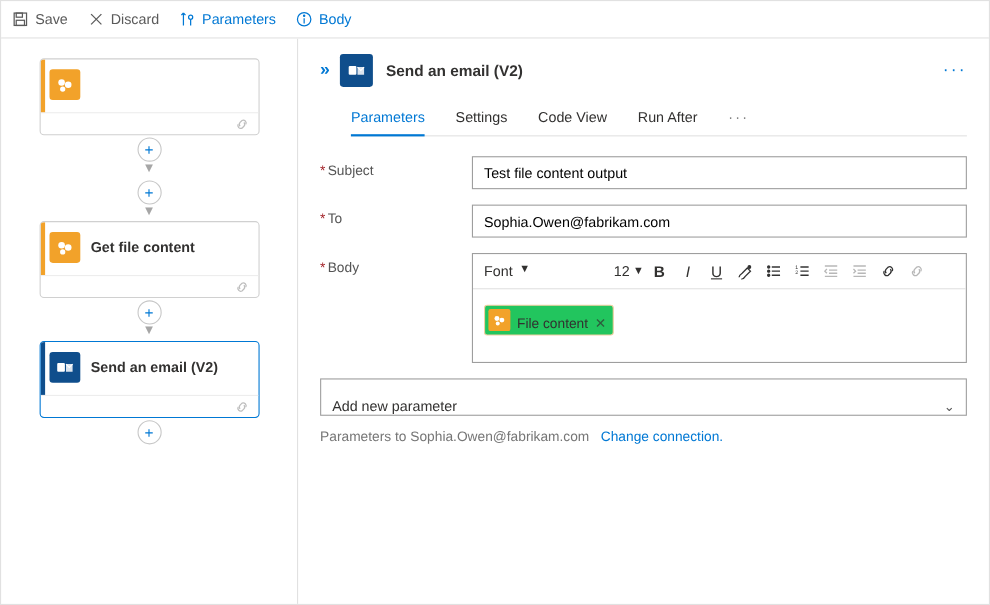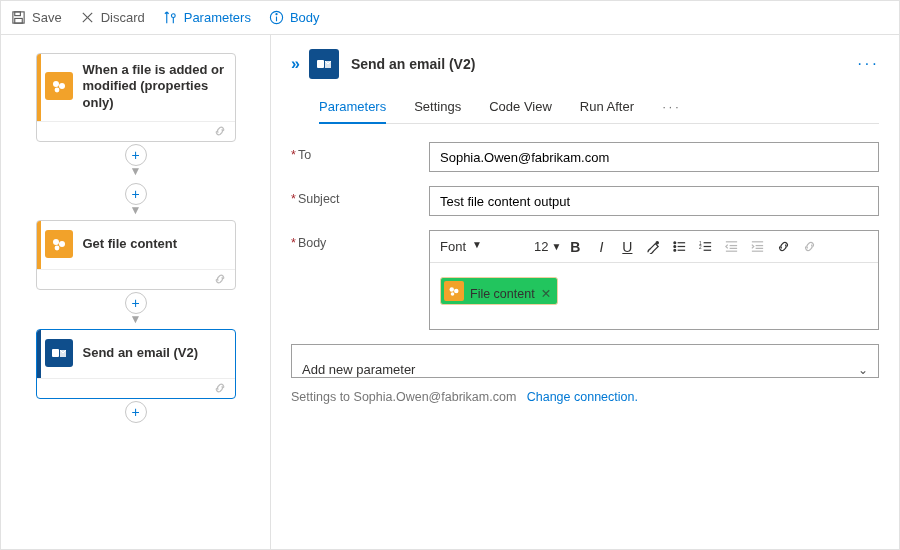--- a/index.html
+++ b/index.html
@@ -60,21 +60,21 @@
   .form{margin-left:0;}
   .row{display:flex;align-items:flex-start;margin-bottom:14px;}
   .lbl{width:138px;font-size:12.5px;color:#555;padding-top:6px;}
   .lbl .req{color:var(--red);margin-right:2px;}
   .fld{flex:1;}
   .inp{width:100%;height:30px;border:1px solid #9e9e9e;padding:0 10px;font:inherit;}
   .rte{border:1px solid #9e9e9e;}
   .rte-toolbar{display:flex;align-items:center;gap:2px;border-bottom:1px solid var(--border);padding:3px 6px 3px 10px;height:32px;}
   .font-box{display:flex;align-items:flex-start;gap:6px;min-width:92px;}
   .caret{font-size:10px;}
-  .size-box{display:flex;align-items:center;gap:3px;}
+  .size-box{display:flex;align-items:center;gap:3px;margin-left:24px;}
   .rt-btn{width:24px;height:24px;display:flex;align-items:center;justify-content:center;cursor:pointer;font-size:14px;}
   .rt-btn svg{width:15px;height:15px;}
   .rt-btn.dim{opacity:.35;}
   .rte-body{padding:14px 10px 24px;min-height:50px;}
   .token{display:inline-flex;align-items:flex-end;background:#22c55e;border:1px solid #f0cfa0;border-radius:3px;padding:3px 6px 3px 3px;font-size:12.5px;gap:6px;}
   .token-ic{width:20px;height:20px;background:var(--orange);border-radius:2px;display:flex;align-items:center;justify-content:center;}
   .token-ic svg{width:12px;height:12px;fill:#fff;}
   .token-x{cursor:pointer;opacity:.7;}
   .addparam{display:flex;align-items:flex-end;justify-content:space-between;border:1px solid #9e9e9e;height:34px;padding:0 10px;cursor:pointer;margin:6px 0 12px;}
   .addparam .chev{font-size:12px;color:#555;}
@@ -136,21 +136,20 @@
         <div class="card">
           <div class="card-top">
             <div class="card-accent"></div>
             <div class="card-icon orange">
               <svg viewBox="0 0 16 16">
                   <circle cx="5" cy="6" r="3"></circle>
                   <circle cx="11" cy="8" r="3"></circle>
                   <circle cx="6" cy="12" r="2.4"></circle>
                 </svg>
             </div>
-            <div class="card-title">When a file is added or modified (properties only)</div>
           </div>
           <div class="card-foot">
               <span class="link-ic"><svg viewBox="0 0 16 16" fill="none" stroke="#888" stroke-width="1.3">
                   <path d="M6 10a3 3 0 010-4l2-2a3 3 0 014 4"></path>
                   <path d="M10 6a3 3 0 010 4l-2 2a3 3 0 01-4-4"></path>
                 </svg></span>
             </div>
         </div>
 
         <div class="connector">
@@ -233,26 +232,26 @@
       <div class="tabs">
         <div class="tab active">Parameters</div>
         <div class="tab">Settings</div>
         <div class="tab">Code View</div>
         <div class="tab">Run After</div>
         <div class="tab more-tab">···</div>
       </div>
 
       <div class="form">
         <div class="row">
+          <div class="lbl"><span class="req">*</span><span>Subject</span></div>
+          <div class="fld"><input class="inp" value="Test file content output" style=""></div>
+        </div>
+        <div class="row">
           <div class="lbl"><span class="req">*</span><span>To</span></div>
           <div class="fld"><input class="inp" value="Sophia.Owen@fabrikam.com" style=""></div>
-        </div>
-        <div class="row">
-          <div class="lbl"><span class="req">*</span><span>Subject</span></div>
-          <div class="fld"><input class="inp" value="Test file content output" style=""></div>
         </div>
         <div class="row">
           <div class="lbl"><span class="req">*</span><span>Body</span></div>
           <div class="fld">
             <div class="rte">
               <div class="rte-toolbar">
                 <div class="font-box">
                   <span>Font</span>
                   <span class="caret">▼</span>
                 </div>
@@ -341,21 +340,21 @@
             </div>
           </div>
         </div>
 
         <div class="addparam">
           <span>Add new parameter</span>
           <span class="chev">⌄</span>
         </div>
 
         <div class="conn-row">
-          <span>Settings to </span>
+          <span>Parameters to </span>
           <span>Sophia.Owen@fabrikam.com</span>
           &nbsp;
           <span class="chg">Change connection.</span>
         </div>
       </div>
     </div>
 
   </div>
 </div>
 

